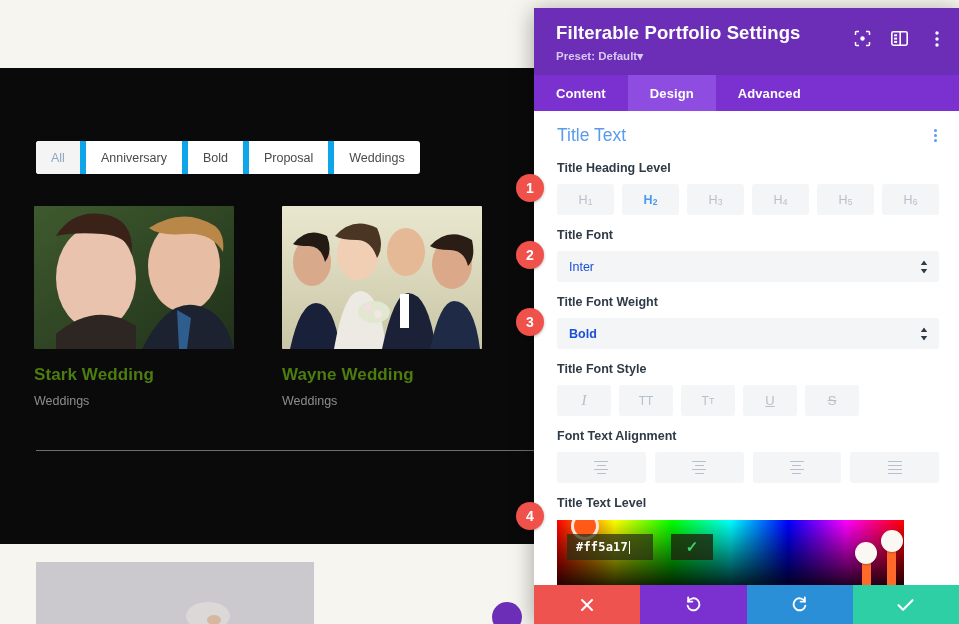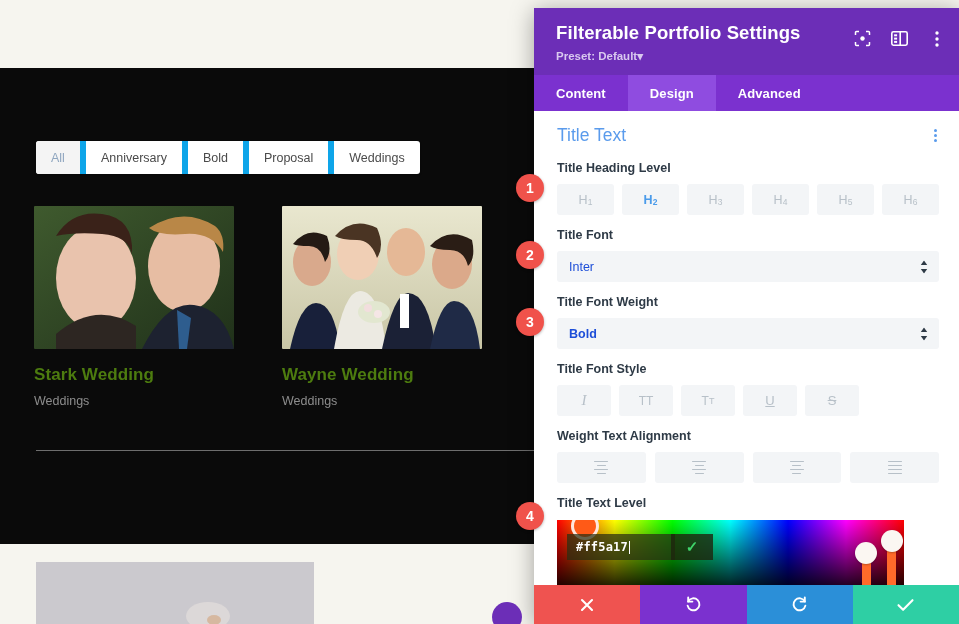--- a/index.html
+++ b/index.html
@@ -106,21 +106,21 @@
     position:relative; width:347px; height:72px; overflow:hidden;
     background:
       linear-gradient(to bottom, rgba(255,255,255,0) 0%, rgba(0,0,0,0.95) 100%),
       linear-gradient(to right, #ff0000 0%, #ffff00 16.6%, #00ff00 33.3%, #00ffff 50%, #0000ff 66.6%, #ff00ff 83.3%, #ff0000 100%);
   }
   .pick-handle {
     position:absolute; left:14px; top:-8px; width:28px; height:28px; border-radius:50%;
     border:3px solid rgba(255,255,255,.85); background:#ff5a17;
   }
   .hexbox {
-    position:absolute; left:10px; top:14px; width:108px; height:26px;
+    position:absolute; left:10px; top:14px; width:86px; height:26px;
     background:rgba(40,46,18,.72); display:flex; align-items:center; padding-left:9px;
     font-family:"DejaVu Sans Mono", monospace; font-size:12px; font-weight:bold; color:#ffffff;
     letter-spacing:.2px;
   }
   .hexbox .caret { width:1px; height:13px; background:#fff; margin-left:1px; }
   .hex-ok {
     position:absolute; left:114px; top:14px; width:42px; height:26px;
     background:rgba(30,36,14,.80); display:flex; align-items:center; justify-content:center;
     color:#3fd46a; font-size:15px; font-weight:bold;
   }
@@ -336,21 +336,21 @@
         <div class="btn-row style-row">
           <div class="opt-btn" style="font-style:italic;font-family:'Liberation Serif',serif;font-size:15px;">I</div>
           <div class="opt-btn" style="font-size:12px;">TT</div>
           <div class="opt-btn" style="font-size:12px;">T<span style="font-size:9px;">T</span></div>
           <div class="opt-btn" style="text-decoration:underline;font-size:13px;">U</div>
           <div class="opt-btn" style="text-decoration:line-through;font-size:13px;">S</div>
         </div>
       </div>
 
       <div class="field">
-        <div class="field-label">Weight Text Alignment</div>
+        <div class="field-label">Font Text Alignment</div>
         <div class="btn-row align-row">
           <div class="opt-btn">
             <span class="align-icon">
                 <span style="width:14px"></span>
                 <span style="width:9px"></span>
                 <span style="width:14px"></span>
                 <span style="width:9px"></span>
               </span>
           </div>
           <div class="opt-btn">

